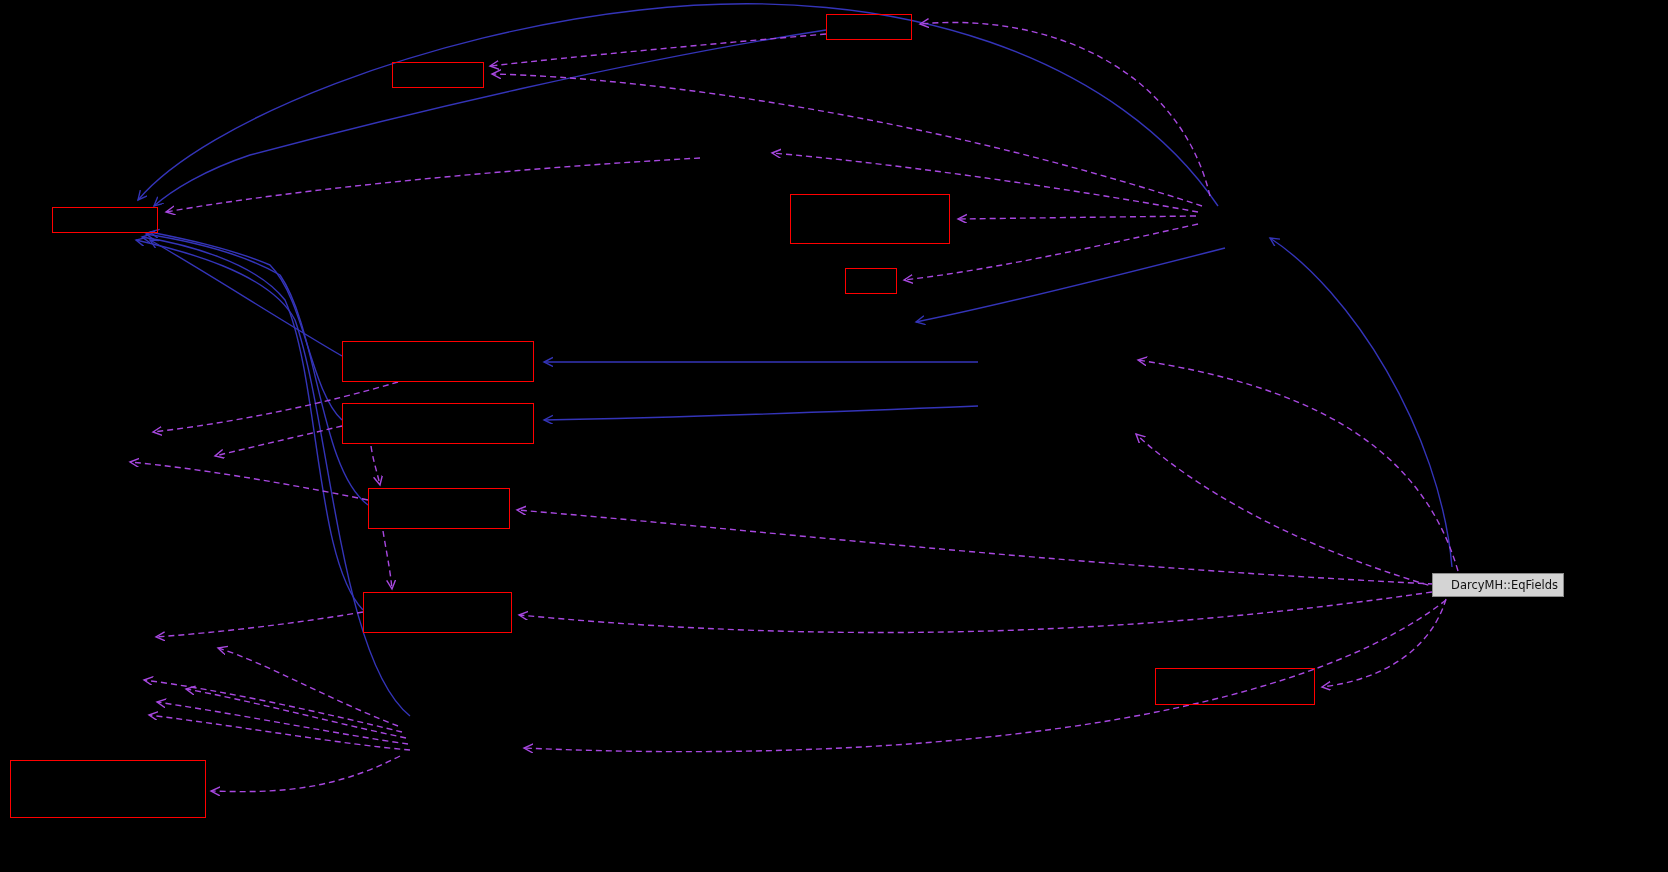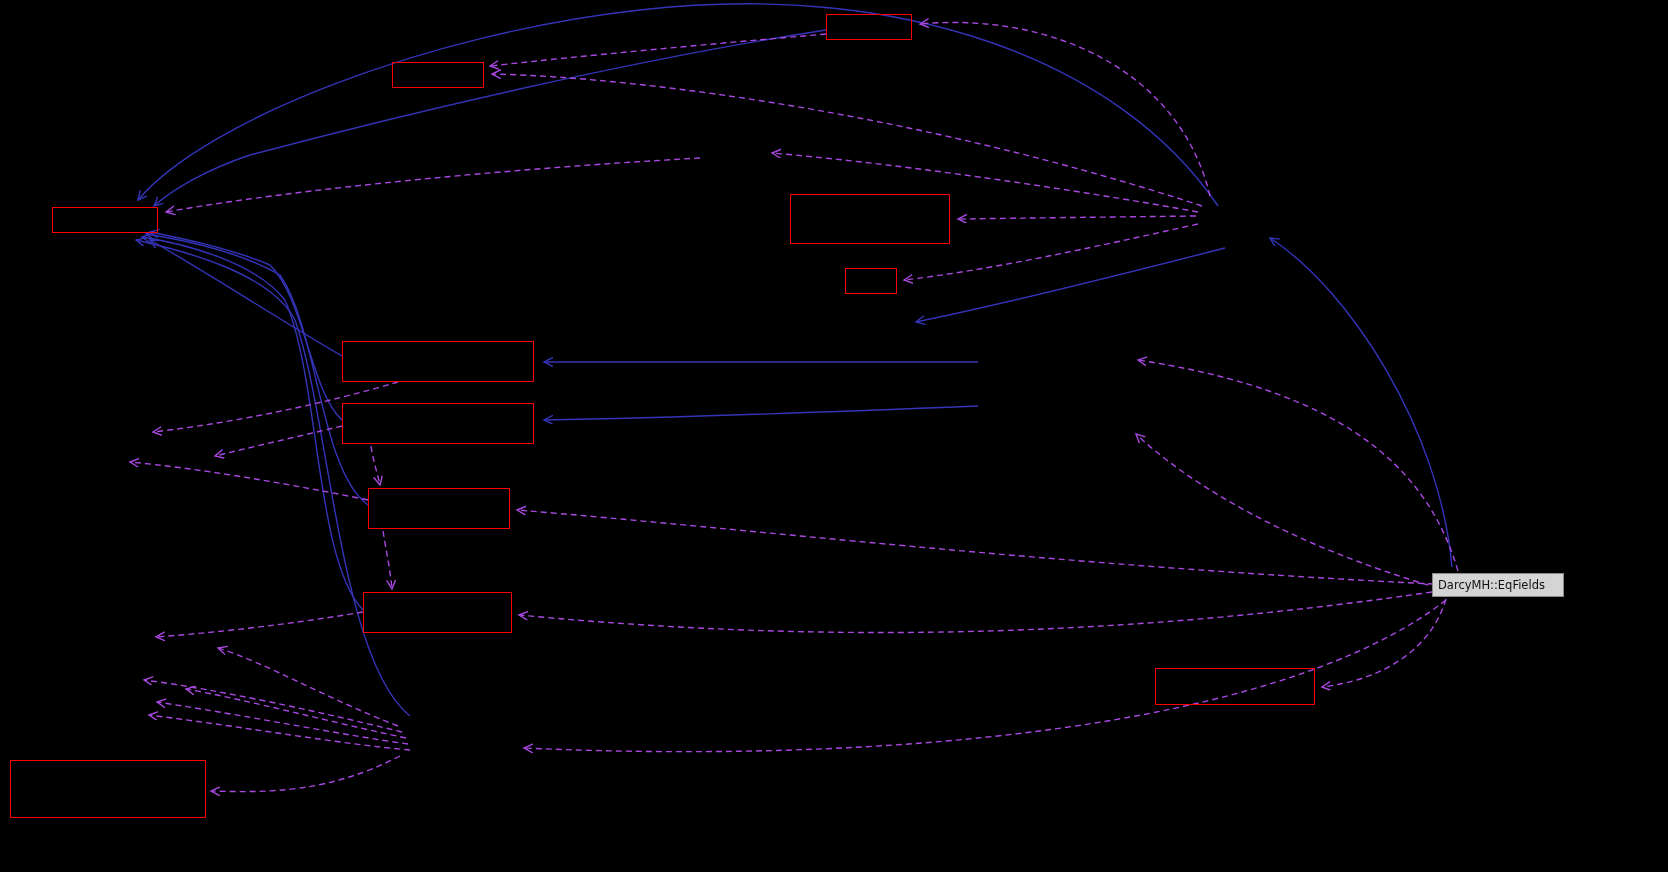--- a/index.html
+++ b/index.html
@@ -8,21 +8,21 @@
     width:1668px;height:872px;
     background:#000;
     overflow:hidden;
     font-family:"DejaVu Sans", sans-serif;
   }
   .edges{position:absolute;left:0;top:0;width:1668px;height:872px;}
   .edge-solid{stroke:#3434b8;stroke-width:1.4;fill:none;}
   .edge-dashed{stroke:#a848e0;stroke-width:1.4;fill:none;stroke-dasharray:6 4;}
   .node{
     position:absolute;box-sizing:border-box;
-    display:flex;align-items:center;justify-content:flex-start;
+    display:flex;align-items:center;justify-content:flex-end;
     font-size:11px;line-height:1.1;
   }
   .node.red{border:1.5px solid #ff0000;background:transparent;color:#000;}
   .node.plain{
     background:#d4d4d4;border:1px solid #8a8a8a;color:#111;
     font-size:11.5px;white-space:nowrap;padding:1px 5px;
   }
 </style>
 </head>
 <body>

